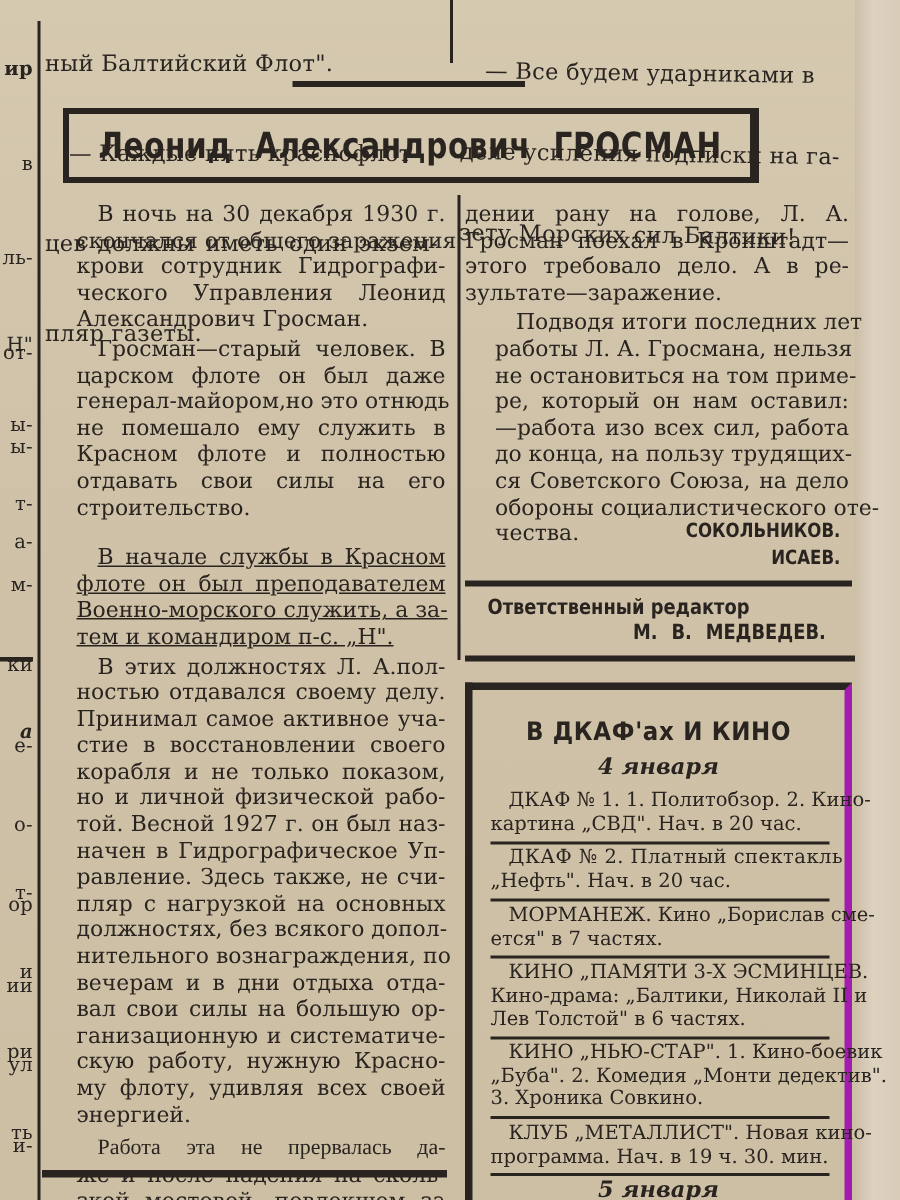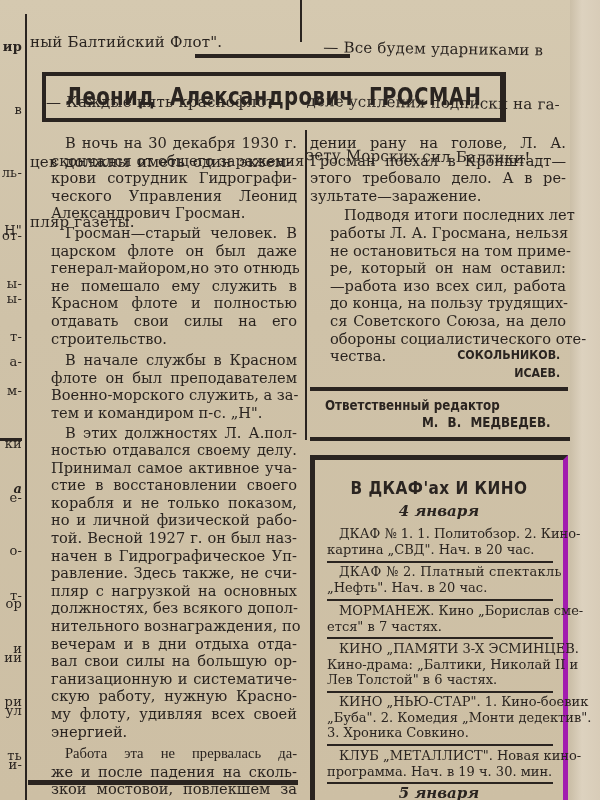--- a/index.html
+++ b/index.html
@@ -150,21 +150,21 @@
   </p>
   <p style="margin-top:2px;">
     <span class="line j" style="padding-left:14px;">Гросман—старый человек. В</span>
     <span class="line j">царском флоте он был даже</span>
     <span class="line j">генерал-майором,но это отнюдь</span>
     <span class="line j">не помешало ему служить в</span>
     <span class="line j">Красном флоте и полностью</span>
     <span class="line j">отдавать свои силы на его</span>
     <span class="line">строительство.</span>
   </p>
-  <p style="margin-top:4px;">
+  <p style="margin-top:16px;text-decoration:underline;">
     <span class="line j" style="padding-left:14px;">В начале службы в Красном</span>
     <span class="line j">флоте он был преподавателем</span>
     <span class="line j">Военно-морского служить, а за-</span>
     <span class="line">тем и командиром п-с. „Н".</span>
   </p>
   <p style="margin-top:2px;">
     <span class="line j" style="padding-left:14px;">В этих должностях Л. А.пол-</span>
     <span class="line j">ностью отдавался своему делу.</span>
     <span class="line j">Принимал самое активное уча-</span>
     <span class="line j">стие в восстановлении своего</span>

